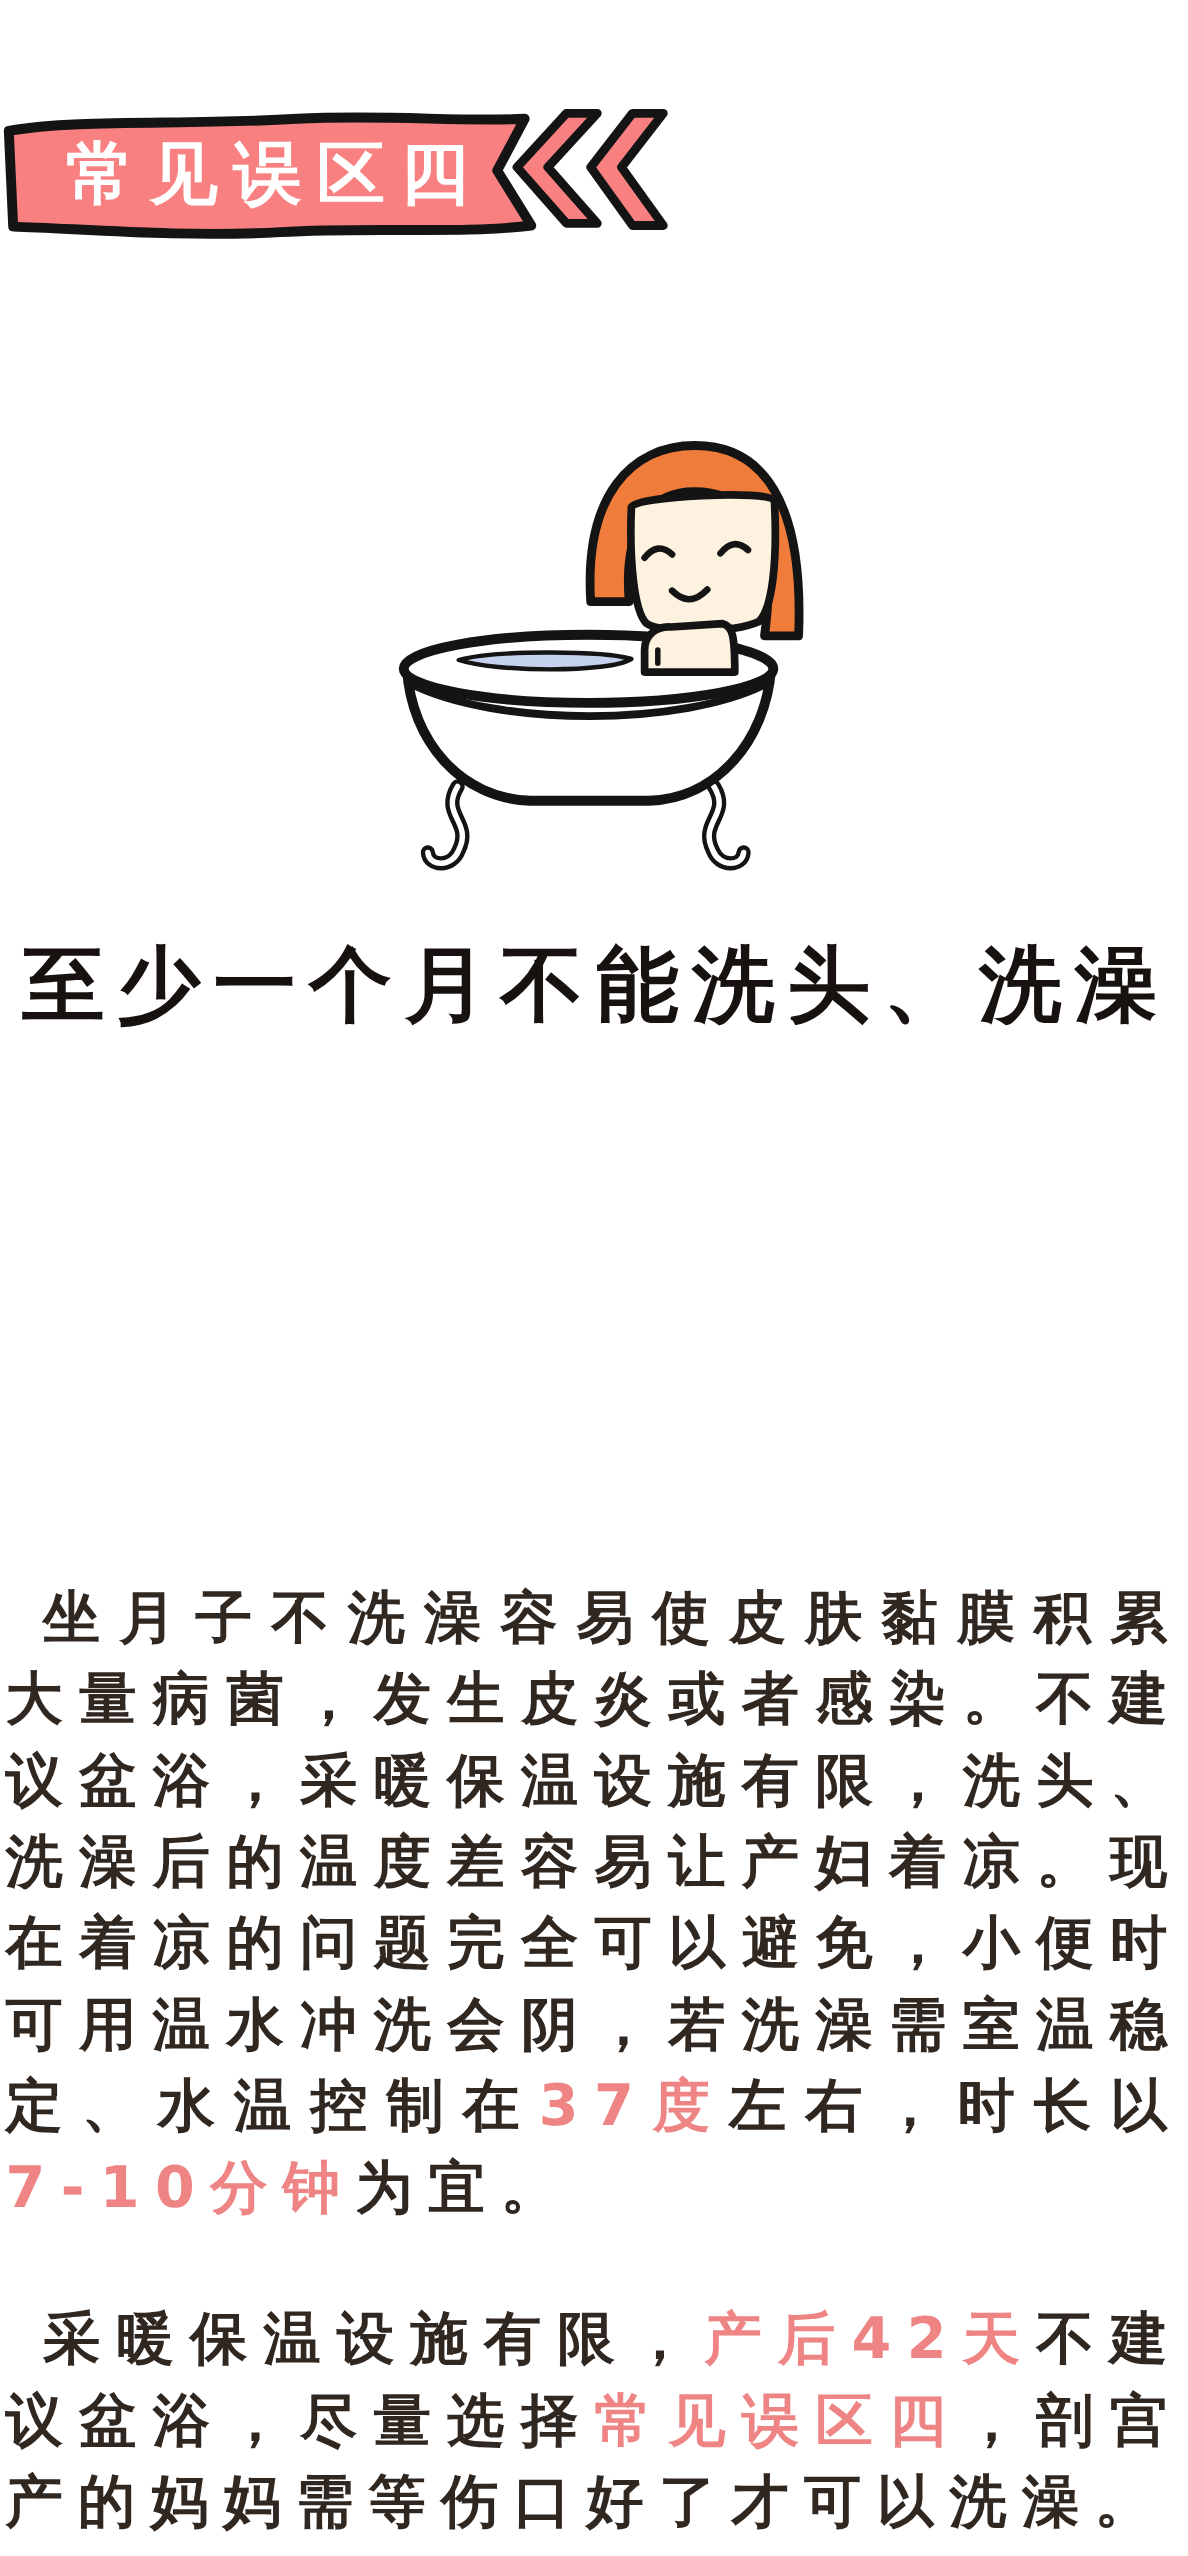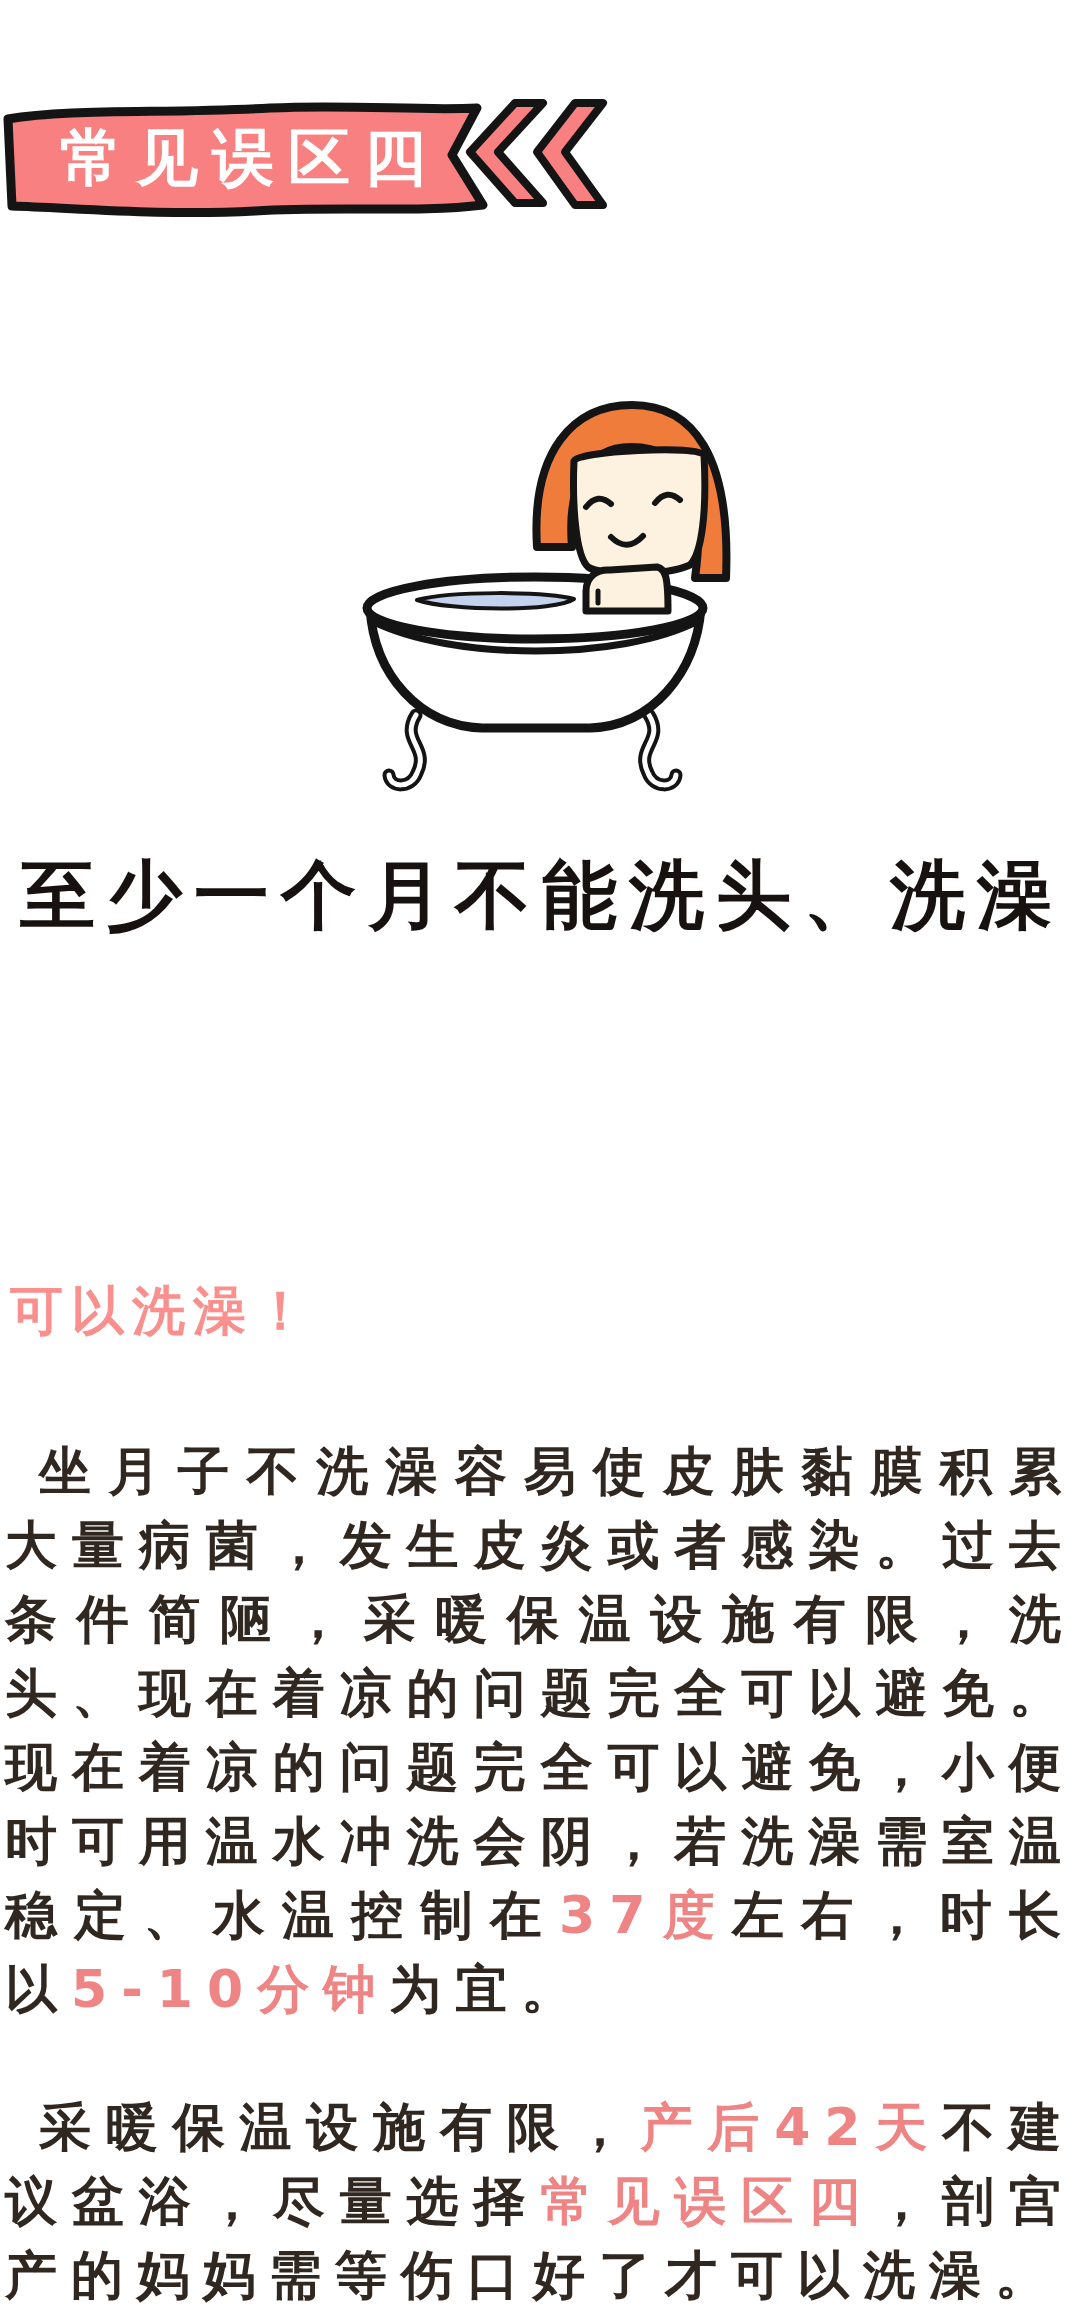--- a/index.html
+++ b/index.html
@@ -83,20 +83,19 @@
     <path d="M226,112 Q238,97 251,109" style="fill:none;stroke:var(--outline);stroke-width:6;stroke-linecap:round"></path>
     <path d="M295,108 Q307,93 320,105" style="fill:none;stroke:var(--outline);stroke-width:6;stroke-linecap:round"></path>
     <path d="M251,142 Q267,158 283,141" style="fill:none;stroke:var(--outline);stroke-width:6;stroke-linecap:round"></path>
     <path d="M226,216 L226,196 C226,182 237,174 250,175 L297,172
              C306,174 308,183 308,216 Z" style="fill:var(--skin);stroke:var(--outline);stroke-width:7;stroke-linejoin:round"></path>
     <path d="M238,196 L238,208" style="fill:none;stroke:var(--outline);stroke-width:5;stroke-linecap:round"></path>
   </svg>
 
   <h1 class="headline">至少一个月不能洗头、洗澡</h1>
 
-  <h2 class="claim">可以洗澡！</h2>
 
   <div class="body-text">
-      <p class="para"><span class="seg">坐月子不洗澡容易使皮肤黏膜积累大量病菌，发生皮炎或者感染。过去条件简陋，采暖保温设施有限，洗头、现在着凉的问题完全可以避免。现在着凉的问题完全可以避免，小便时可用温水冲洗会阴，若洗澡需室温稳定、水温控制在</span><span class="hl">37度</span><span class="seg">左右，时长以</span><span class="hl">5-10分钟</span><span class="seg">为宜。</span></p>
+      <p class="para"><span class="seg">坐月子不洗澡容易使皮肤黏膜积累大量病菌，发生皮炎或者感染。不建议盆浴，采暖保温设施有限，洗头、洗澡后的温度差容易让产妇着凉。现在着凉的问题完全可以避免，小便时可用温水冲洗会阴，若洗澡需室温稳定、水温控制在</span><span class="hl">37度</span><span class="seg">左右，时长以</span><span class="hl">7-10分钟</span><span class="seg">为宜。</span></p>
       <p class="para"><span class="seg">采暖保温设施有限，</span><span class="hl">产后42天</span><span class="seg">不建议盆浴，尽量选择</span><span class="hl">常见误区四</span><span class="seg">，剖宫产的妈妈需等伤口好了才可以洗澡。</span></p>
     </div>
 
 </div>
 
 </body></html>

